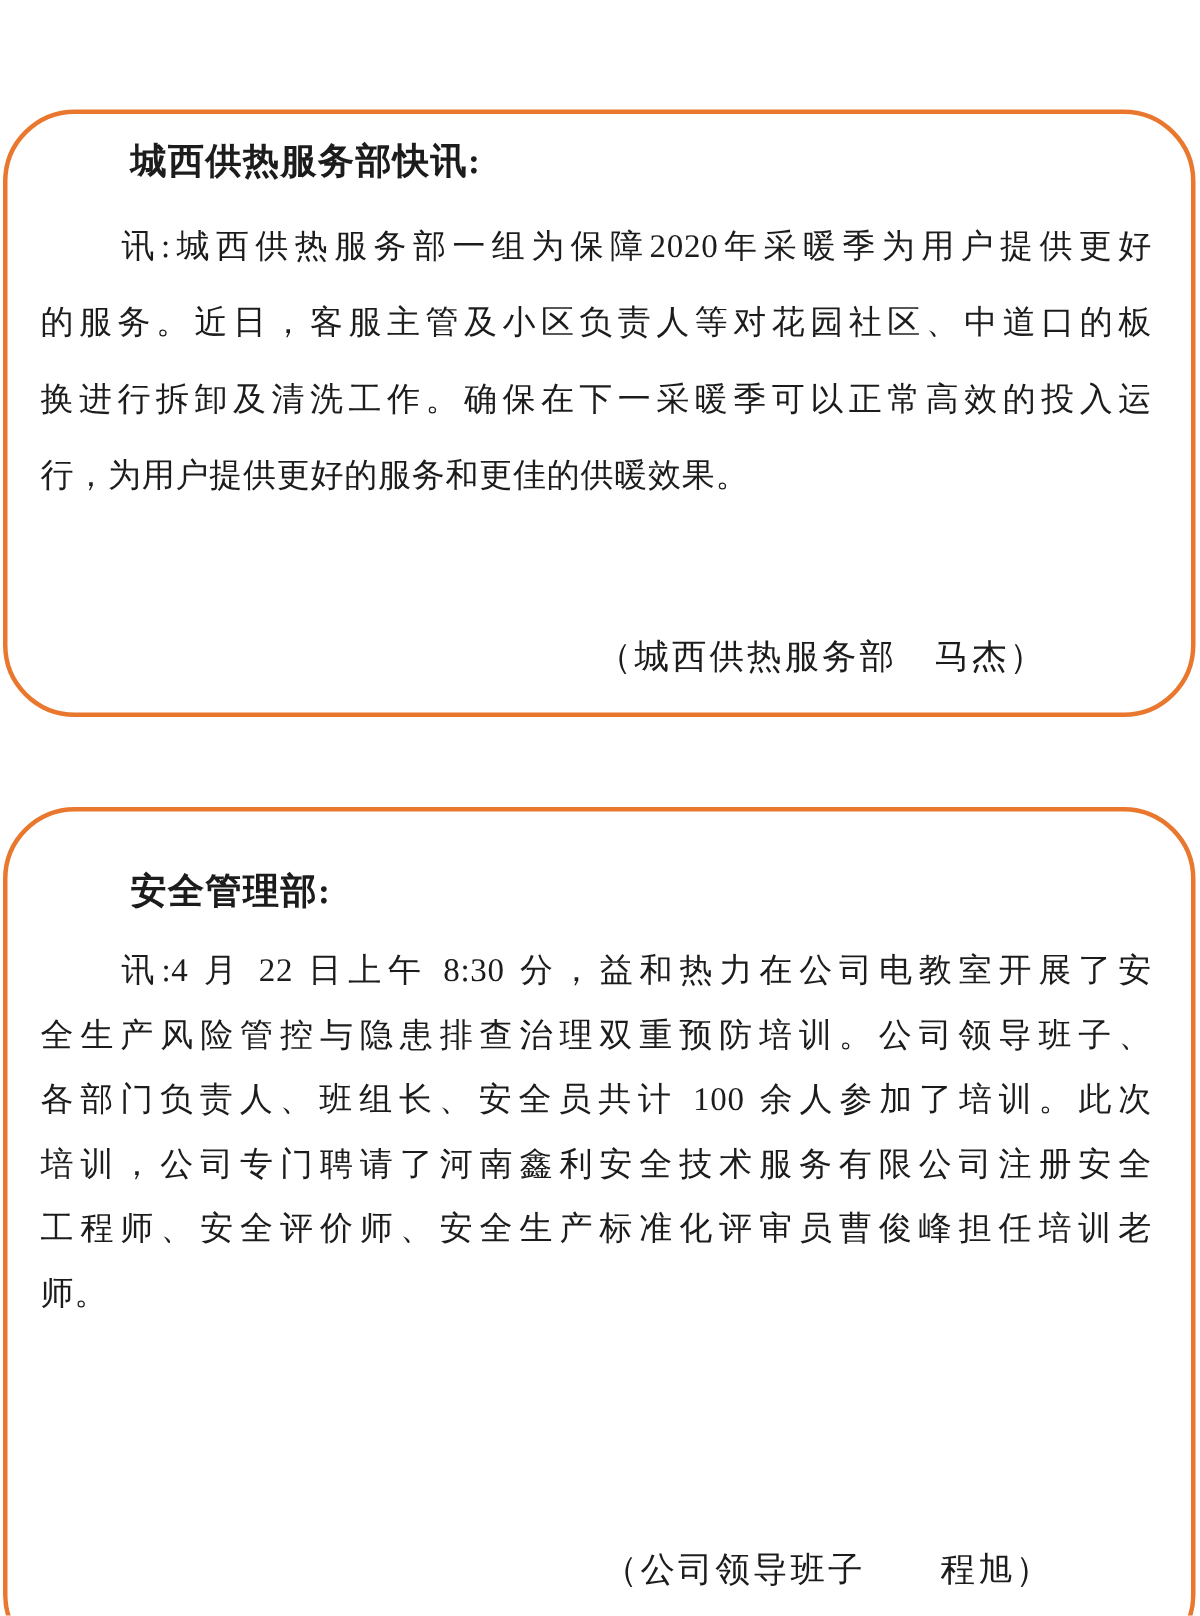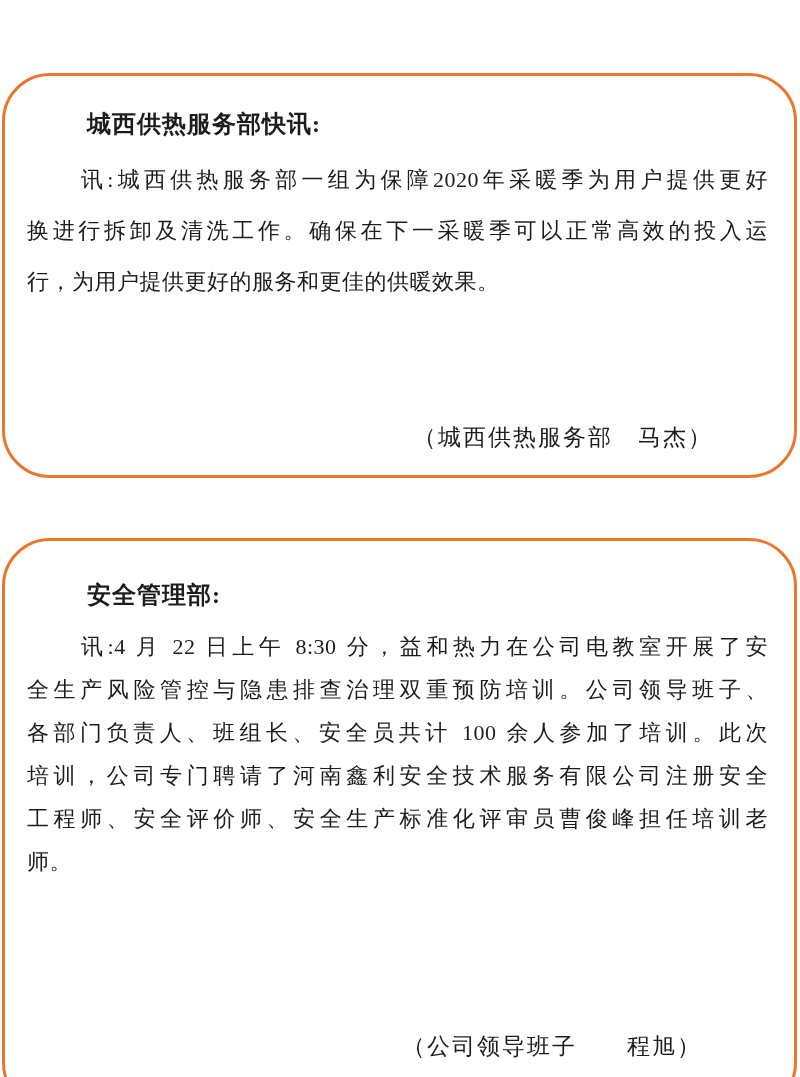--- a/index.html
+++ b/index.html
@@ -25,21 +25,21 @@
     background: #ffffff;
   }
   #card-1 { top: 73px;  height: 405px; }
   #card-2 { top: 538px; height: 573px; }
 
   .card-inner {
     box-sizing: border-box;
     width: 100%;
     height: 100%;
     position: relative;
-    padding: 26px 26px 0 22px;
+    padding: 10px 26px 0 22px;
   }
   #card-2 .card-inner { padding-top: 32px; }
 
   .title {
     font-weight: bold;
     font-size: 24px;
     line-height: 44px;
     text-indent: 60px;
     letter-spacing: 1px;
     white-space: nowrap;
@@ -56,31 +56,32 @@
   #card-2 .line { line-height: 43px; }
   .line.first { text-indent: 54px; }
   .line.last  { text-align-last: left; }
 
   .signature {
     position: absolute;
     font-size: 23px;
     letter-spacing: 2px;
     white-space: nowrap;
   }
-  #card-1 .signature { bottom: 22px; right: 81px; }
+  #card-1 .signature { bottom: 22px; right: 96px; }
   #card-2 .signature { bottom: 46px; right: 92px; }
 </style>
 </head>
 <body>
 
 <section class="card" id="card-1">
   <div class="card-inner">
     <div class="title">城西供热服务部快讯:</div>
     <div class="body">
         <div class="line first">讯:城西供热服务部一组为保障2020年采暖季为用户提供更好</div>
+        <div class="line">的服务。近日，客服主管及小区负责人等对花园社区、中道口的板</div>
         <div class="line">换进行拆卸及清洗工作。确保在下一采暖季可以正常高效的投入运</div>
         <div class="line last">行，为用户提供更好的服务和更佳的供暖效果。</div>
       </div>
     <div class="signature">（城西供热服务部　马杰）</div>
   </div>
 </section>
 
 <section class="card" id="card-2">
   <div class="card-inner">
     <div class="title">安全管理部:</div>

